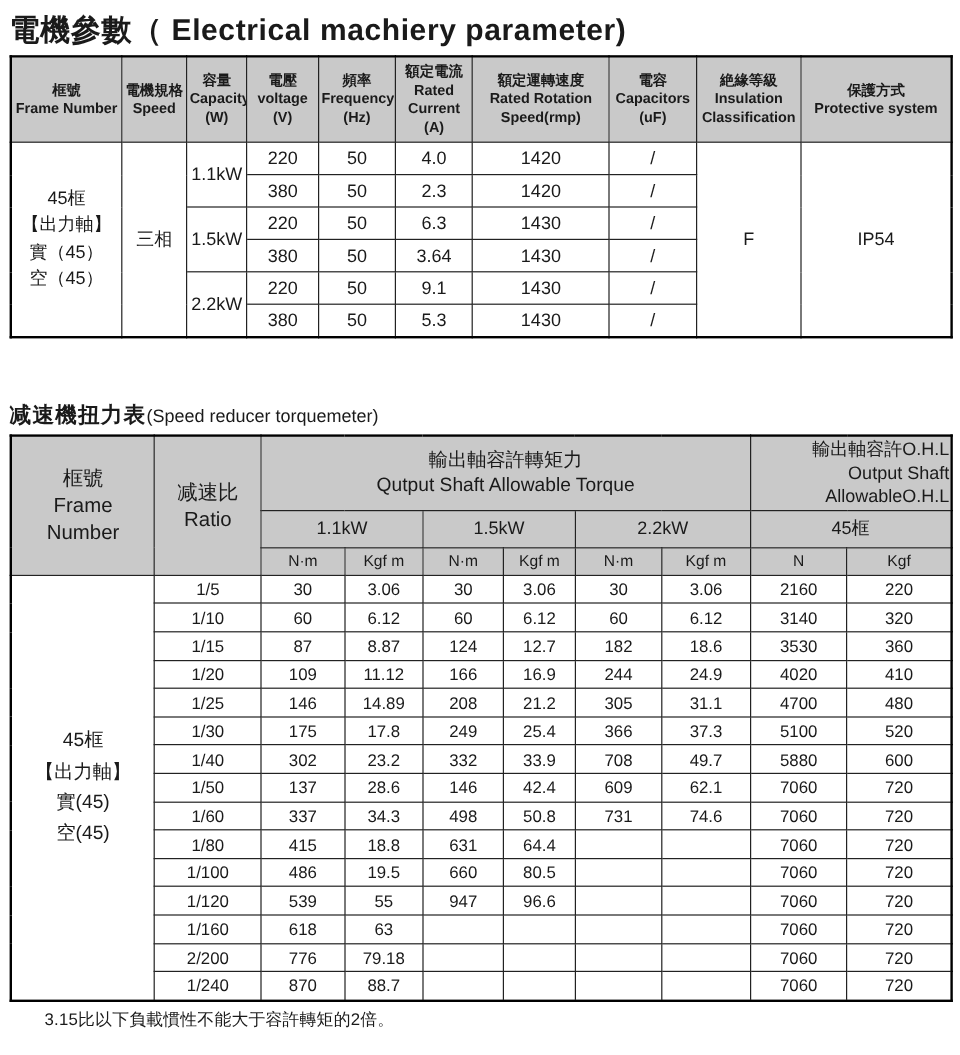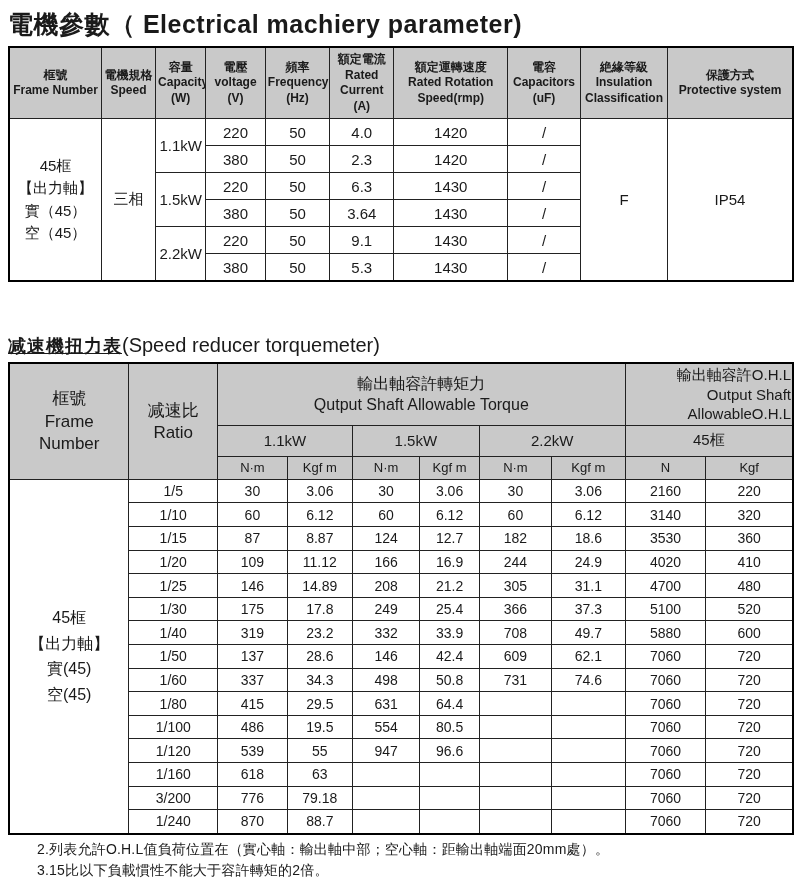--- a/index.html
+++ b/index.html
@@ -5,22 +5,22 @@
   html,body{margin:0;padding:0;background:#ffffff;}
   body{
     width:800px;height:879px;box-sizing:border-box;
     padding:6px 7px 0 8px;
     font-family:"Liberation Sans","DejaVu Sans",sans-serif;
     color:#1a1a1a;
     -webkit-font-smoothing:antialiased;
   }
   .title1{font-size:25px;font-weight:bold;margin:2px 0 5px 0;letter-spacing:0.5px;}
   .title2{margin:52px 0 4px 0;}
-  .title2 .zh{font-size:18px;font-weight:bold;letter-spacing:1px;text-decoration:underline;}
-  .title2 .en{font-size:20px;font-weight:normal;margin-top:43px;}
+  .title2 .zh{font-size:18px;font-weight:bold;letter-spacing:1px;}
+  .title2 .en{font-size:15px;font-weight:normal;margin-top:43px;}
   table{border-collapse:collapse;width:786px;table-layout:fixed;border:2px solid #000;}
   th,td{border:1px solid #222;overflow:hidden;}
   thead th{background:#c9c9c9;}
   
   .t1 thead th{
     font-size:12px;font-weight:bold;text-align:center;vertical-align:middle;
     padding:4px 2px;line-height:1.3;height:56px;
   }
   .t1 td{font-size:15px;text-align:center;vertical-align:middle;height:26px;padding:0 2px;}
   .t1 .frame-cell div{line-height:1.5;font-size:15px;}
@@ -281,21 +281,21 @@
         <td>17.8</td>
         <td>249</td>
         <td>25.4</td>
         <td>366</td>
         <td>37.3</td>
         <td>5100</td>
         <td>520</td>
       </tr>
       <tr>
         <td>1/40</td>
-        <td>319</td>
+        <td>302</td>
         <td>23.2</td>
         <td>332</td>
         <td>33.9</td>
         <td>708</td>
         <td>49.7</td>
         <td>5880</td>
         <td>600</td>
       </tr>
       <tr>
         <td>1/50</td>
@@ -315,33 +315,33 @@
         <td>498</td>
         <td>50.8</td>
         <td>731</td>
         <td>74.6</td>
         <td>7060</td>
         <td>720</td>
       </tr>
       <tr>
         <td>1/80</td>
         <td>415</td>
-        <td>29.5</td>
+        <td>18.8</td>
         <td>631</td>
         <td>64.4</td>
         <td></td>
         <td></td>
         <td>7060</td>
         <td>720</td>
       </tr>
       <tr>
         <td>1/100</td>
         <td>486</td>
         <td>19.5</td>
-        <td>554</td>
+        <td>660</td>
         <td>80.5</td>
         <td></td>
         <td></td>
         <td>7060</td>
         <td>720</td>
       </tr>
       <tr>
         <td>1/120</td>
         <td>539</td>
         <td>55</td>
@@ -357,21 +357,21 @@
         <td>618</td>
         <td>63</td>
         <td></td>
         <td></td>
         <td></td>
         <td></td>
         <td>7060</td>
         <td>720</td>
       </tr>
       <tr>
-        <td>3/200</td>
+        <td>2/200</td>
         <td>776</td>
         <td>79.18</td>
         <td></td>
         <td></td>
         <td></td>
         <td></td>
         <td>7060</td>
         <td>720</td>
       </tr>
       <tr>
@@ -382,15 +382,14 @@
         <td></td>
         <td></td>
         <td></td>
         <td>7060</td>
         <td>720</td>
       </tr>
     </tbody>
 </table>
 
 <div class="notes" id="notes">
-    <div class="note-line indent">2.列表允許O.H.L值負荷位置在（實心軸：輸出軸中部；空心軸：距輸出軸端面20mm處）。</div>
     <div class="note-line indent">3.15比以下負載慣性不能大于容許轉矩的2倍。</div>
   </div>
 
 </body></html>

